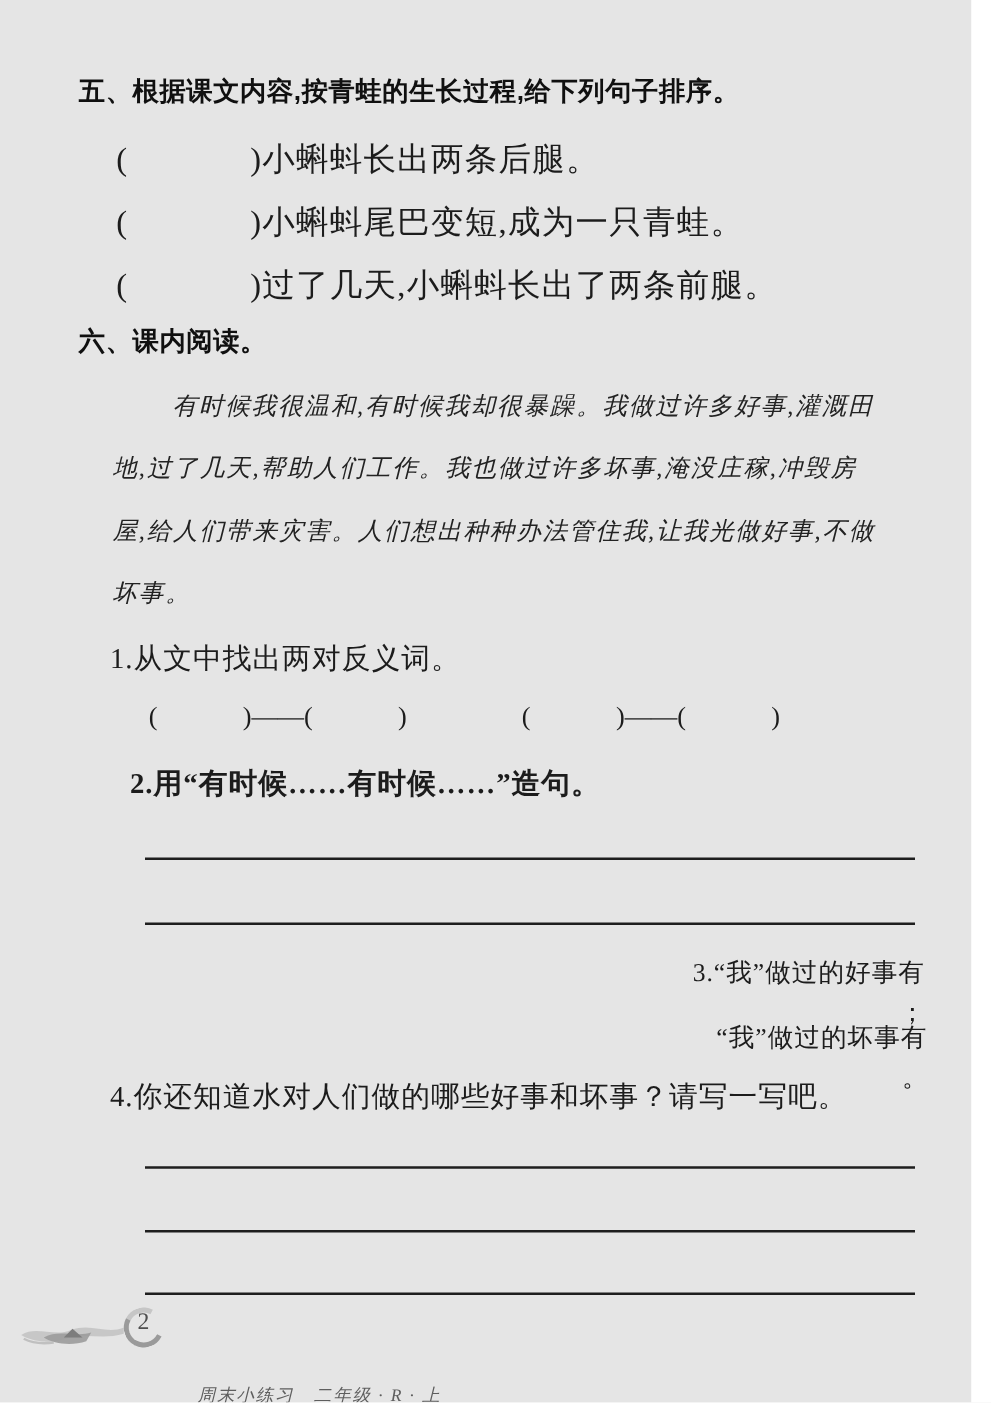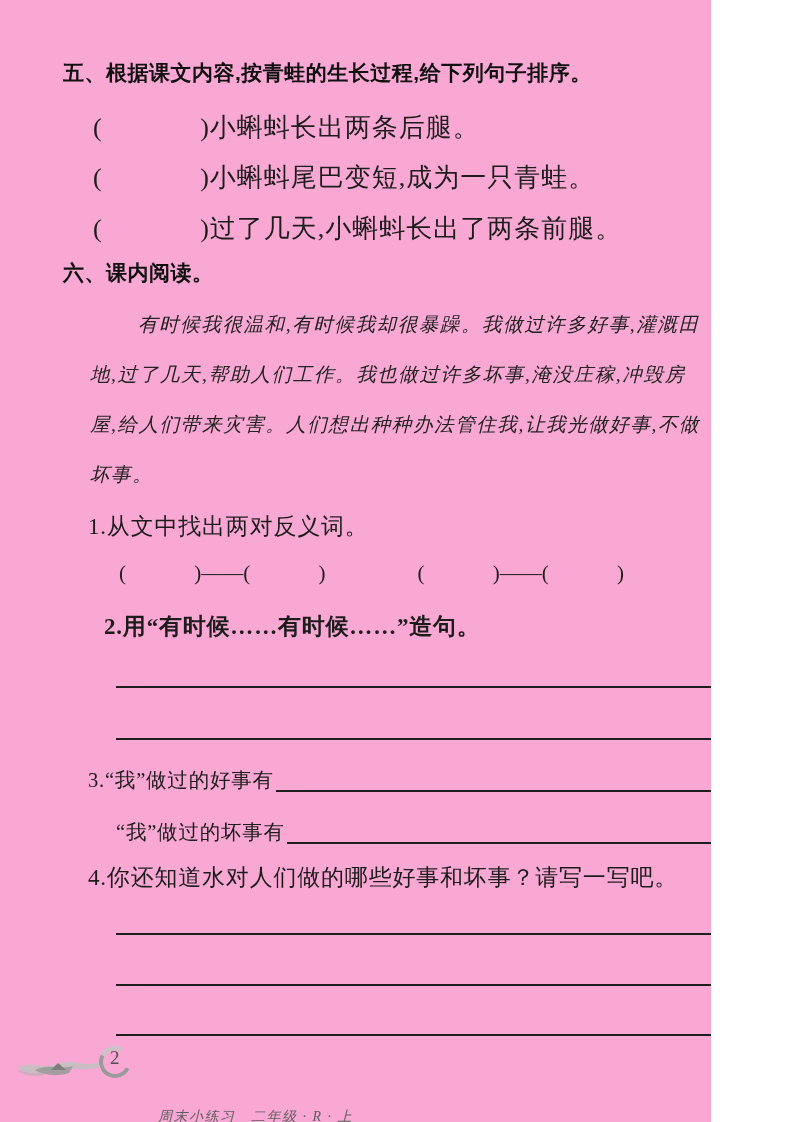--- a/index.html
+++ b/index.html
@@ -1,21 +1,21 @@
 <!DOCTYPE html>
 <html><head>
 <meta charset="utf-8">
 <style>
   * { box-sizing: border-box; }
   html, body { margin: 0; padding: 0; background: #ffffff; }
   .page {
     position: relative;
-    width: 711px;
+    width: 777px;
     height: 1122px;
-    background: #f9a8d4;
+    background: #e5e5e5;
     overflow: hidden;
     font-family: "Liberation Serif", "DejaVu Serif", serif;
     color: #1c1c1c;
   }
   .abs { position: absolute; }
   .heading {
     font-family: "Liberation Sans", "DejaVu Sans", sans-serif;
     font-weight: 700;
     font-size: 21px;
     letter-spacing: 0.5px;
@@ -33,21 +33,21 @@
     letter-spacing: 0.8px;
     white-space: pre;
     color: #1c1c1c;
   }
   .passage { width: 652px; font-style: italic; font-size: 19.5px; letter-spacing: 1.6px; color: #222; }
   .passage-line { height: 50px; white-space: pre; }
   .passage-line.indent { text-indent: 48px; }
   .pairs-row { display: flex; white-space: pre; font-size: 21px; color: #1c1c1c; }
   .pair + .pair { margin-left: 92px; }
   .answer-line { border-top: 2px solid #1e1e1e; height: 0; }
-  .fill-row { display: flex; align-items: flex-end; height: 30px; }
+  .fill-row { display: flex; align-items: flex-end; height: 30px; flex-direction: column; }
   .fill-row .label { white-space: pre; font-size: 20.5px; letter-spacing: 0.8px; }
   .fill-row .blank { flex: 1 1 auto; border-bottom: 2px solid #1e1e1e; height: 100%; margin: 0 2px 2px 2px; }
   .fill-row .endmark { white-space: pre; font-size: 20.5px; }
   .footer-caption {
     font-style: italic;
     font-size: 14px;
     letter-spacing: 1.5px;
     color: #5e5e5e;
     white-space: pre;
   }

